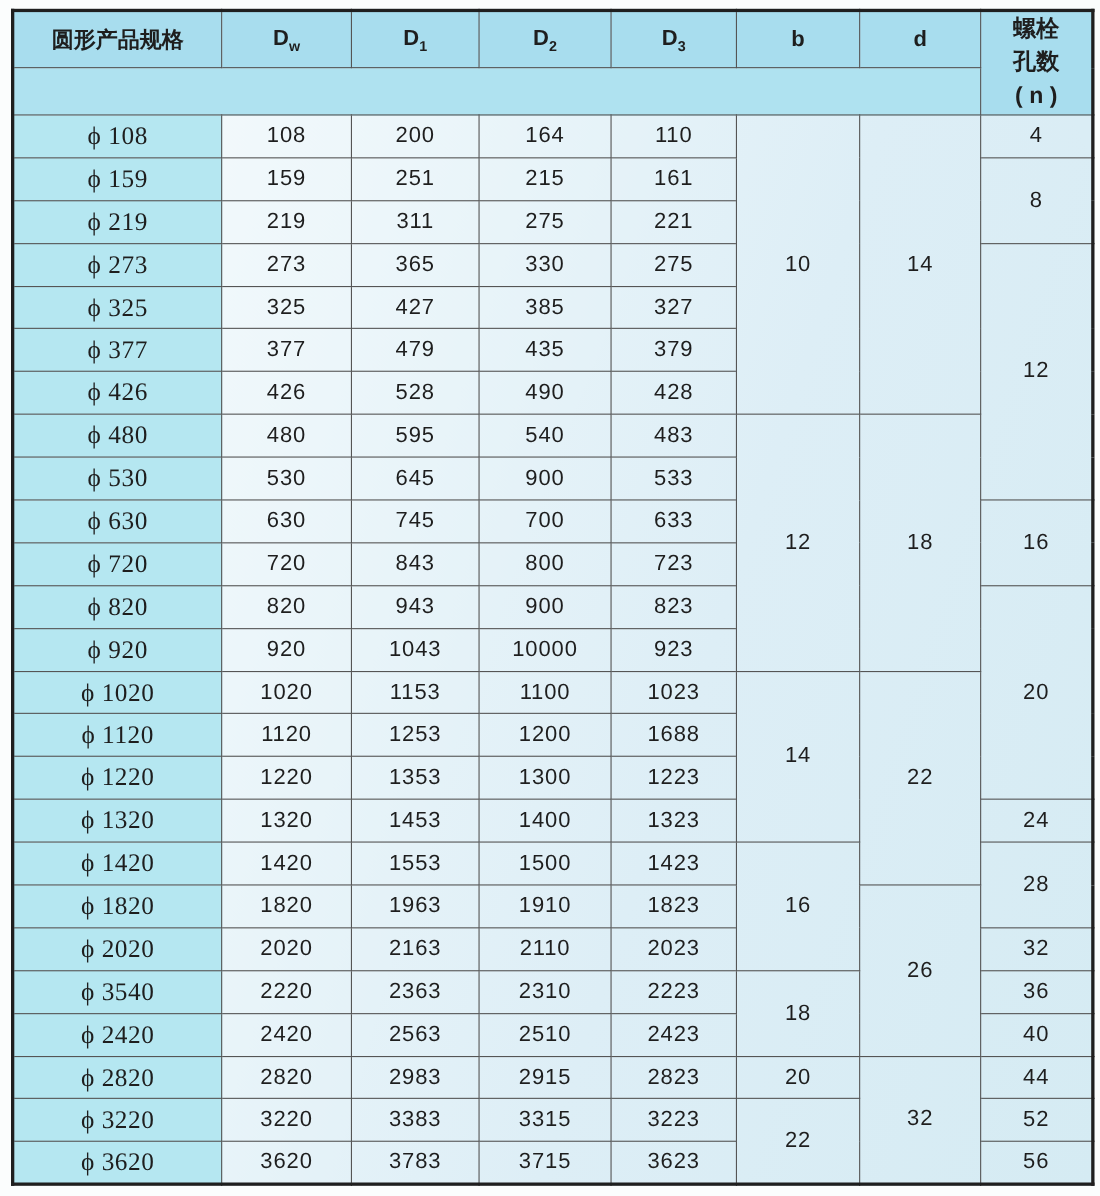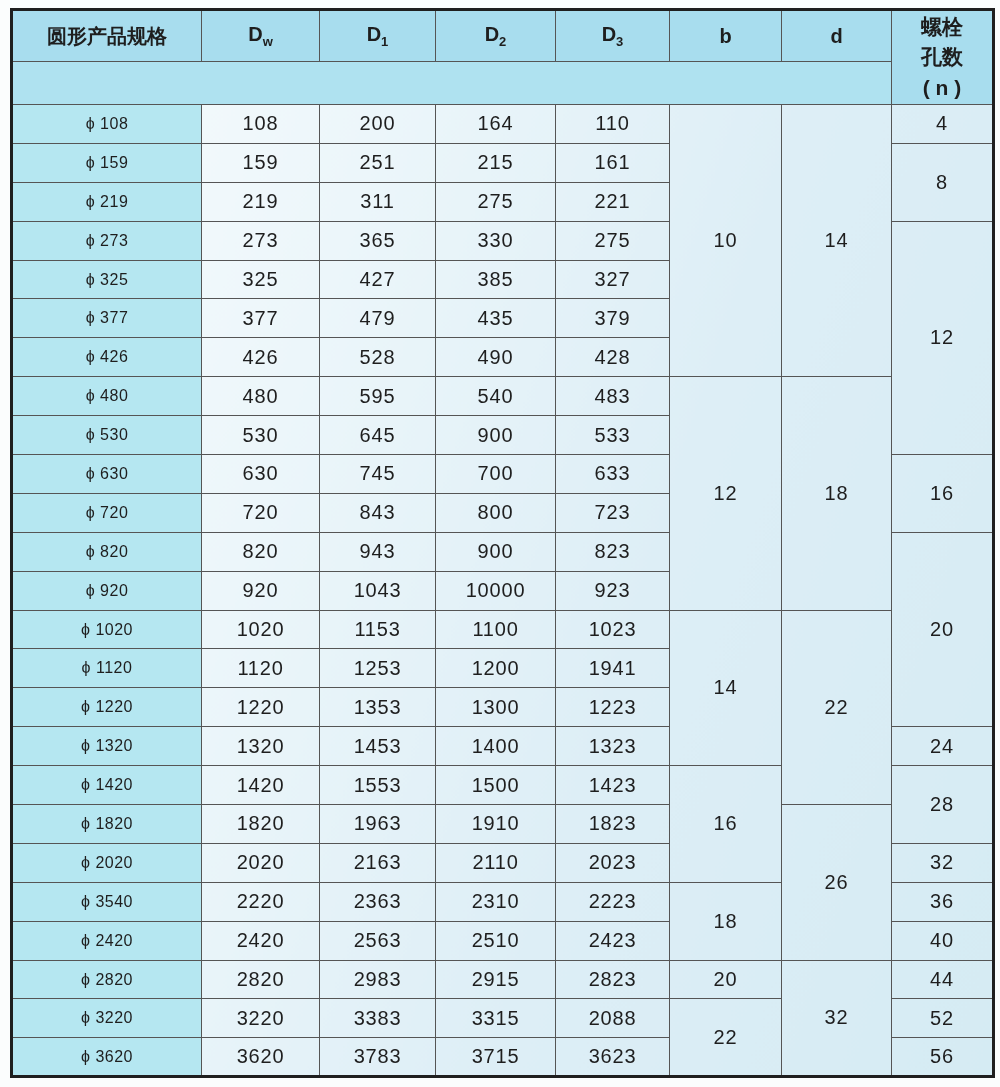--- a/index.html
+++ b/index.html
@@ -23,22 +23,23 @@
   }
   thead tr.labels { height:52px; }
   thead tr.band   { height:43px; }
   thead th { background:#a8ddee; font-weight:600; font-size:20px; }
   thead td.band-cell { background:#afe2f0; }
   thead th.n-head { font-size:21px; font-weight:600; line-height:1.45; }
   thead th sub { font-size:13px; font-weight:600; }
   tbody tr { height:38.9px; }
   td.spec {
     background:#b5e7f1;
-    font-size:16px;
+    font-size:23px;
     letter-spacing:0.5px;
+    font-family:Liberation Serif, serif;
   }
   td.num {
     font-size:20px;
     letter-spacing:0.8px;
     background:transparent;
   }
 </style>
 </head>
 <body>
 
@@ -181,21 +182,21 @@
           <td class="num">1100</td>
           <td class="num">1023</td>
           <td rowspan="4" class="num">14</td>
           <td rowspan="5" class="num">22</td>
         </tr>
         <tr>
           <td class="spec">ϕ 1120</td>
           <td class="num">1120</td>
           <td class="num">1253</td>
           <td class="num">1200</td>
-          <td class="num">1941</td>
+          <td class="num">1688</td>
         </tr>
         <tr>
           <td class="spec">ϕ 1220</td>
           <td class="num">1220</td>
           <td class="num">1353</td>
           <td class="num">1300</td>
           <td class="num">1223</td>
         </tr>
         <tr>
           <td class="spec">ϕ 1320</td>
@@ -255,21 +256,21 @@
           <td class="num">2823</td>
           <td rowspan="1" class="num">20</td>
           <td rowspan="3" class="num">32</td>
           <td rowspan="1" class="num">44</td>
         </tr>
         <tr>
           <td class="spec">ϕ 3220</td>
           <td class="num">3220</td>
           <td class="num">3383</td>
           <td class="num">3315</td>
-          <td class="num">2088</td>
+          <td class="num">3223</td>
           <td rowspan="2" class="num">22</td>
           <td rowspan="1" class="num">52</td>
         </tr>
         <tr>
           <td class="spec">ϕ 3620</td>
           <td class="num">3620</td>
           <td class="num">3783</td>
           <td class="num">3715</td>
           <td class="num">3623</td>
           <td rowspan="1" class="num">56</td>

